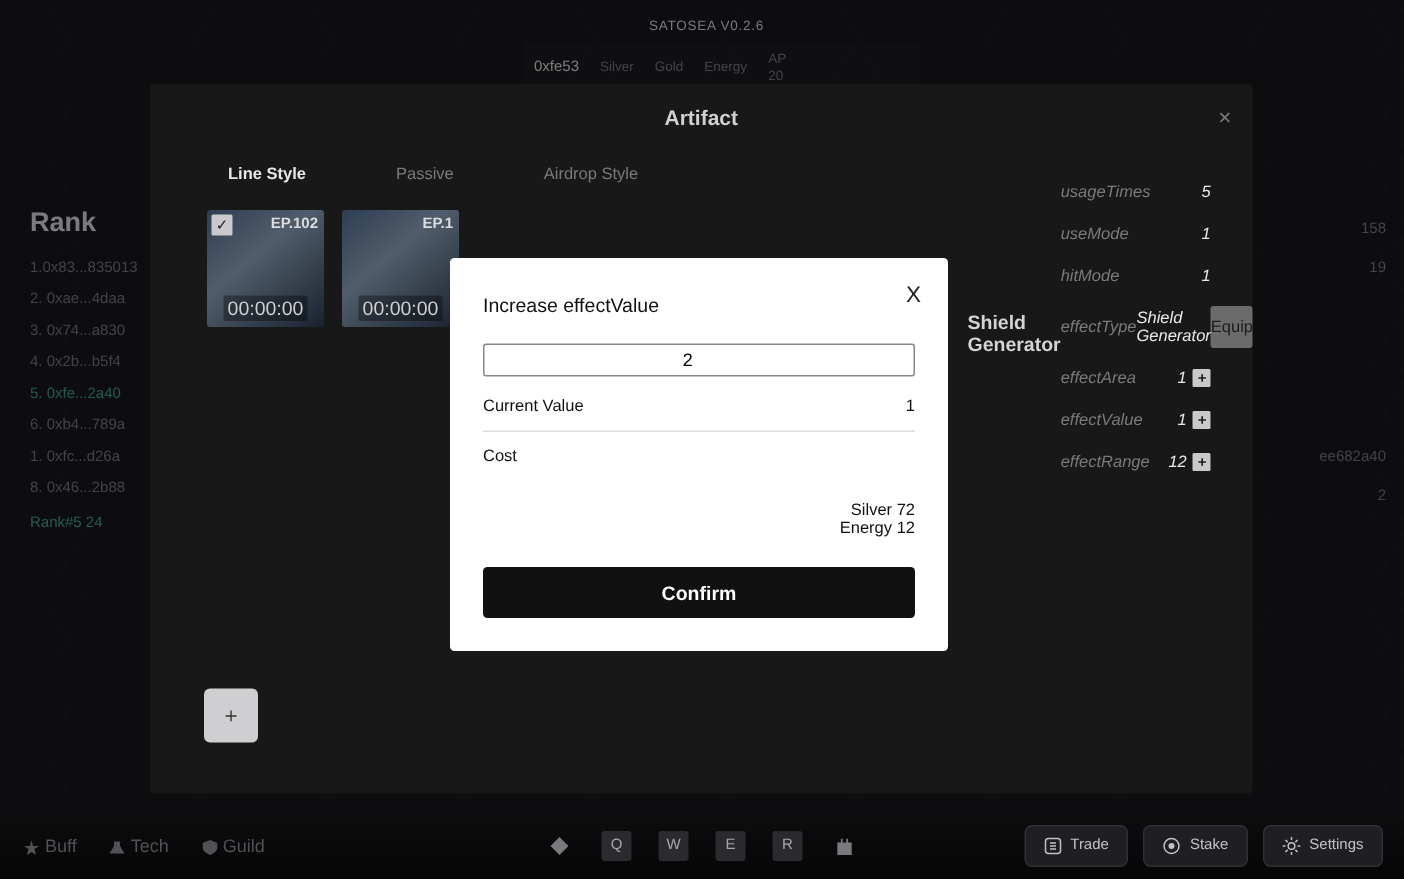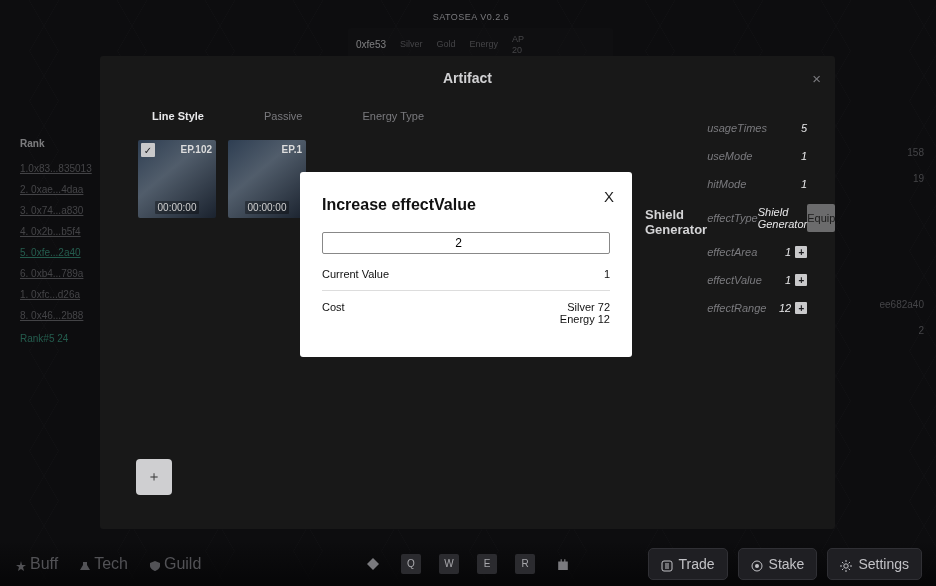--- a/index.html
+++ b/index.html
@@ -25,76 +25,76 @@
   }
 
   
   .apptitle { position:absolute; top:12px; left:6px; right:0; text-align:center; font-size:9px; color:var(--text-dim); letter-spacing:.5px; }
   .resbar { position:absolute; top:28px; left:348px; width:265px; height:32px; background:rgba(20,20,22,.7); border-radius:3px; padding:5px 8px; display:flex; align-items:center; gap:14px; font-size:9px; color:var(--text-dim);}
   .resbar .addr { color:var(--text-bright); font-size:10px; }
   .resbar .col { display:flex; flex-direction:column; align-items:flex-start; gap:1px;}
 
   
   .rank { position:absolute; left:20px; top:138px; width:112px; color:var(--text-dim); font-size:10px; }
-  .rank h3 { color:var(--text-bright); font-size:10px; font-weight:600; margin-bottom:14px; }
+  .rank h3 { color:var(--text-bright); font-size:18px; font-weight:600; margin-bottom:14px; }
   .rank ul { list-style:none; }
-  .rank li { margin-bottom:10px; white-space:nowrap;text-decoration:underline; }
+  .rank li { margin-bottom:10px; white-space:nowrap; }
   .rank li.me { color: var(--accent); }
   .rank .foot { margin-top:12px; color:var(--accent); }
 
   
   .ghost-right { position:absolute; right:12px; top:140px; font-size:10px; color:var(--text-dim); text-align:right; line-height:26px; }
 
   
   .panel { position:absolute; left:100px; top:56px; width:735px; height:473px; background: #181818; border-radius:3px; }
   .panel .close { position:absolute; right:14px; top:14px; color:var(--text-dim); font-size:15px; cursor:pointer; }
   .panel h2 { text-align:center; font-size:14px; font-weight:600; color:#d1d1d3; margin-top:14px; }
   .tabs { display:flex; gap:60px; margin:24px 0 0 52px; font-size:11px; }
   .tabs .tab { color:var(--text-dim); cursor:pointer; }
   .tabs .tab.active { color:var(--text-bright); font-weight:600; }
 
   .cards { display:flex; gap:12px; margin:18px 0 0 38px; }
   .card { position:relative; width:78px; height:78px; background:linear-gradient(140deg,#2e3e52,#515d6b 40%,#1a222e); border-radius:2px; display:flex; flex-direction:column; justify-content:space-between; padding:4px; }
   .card .check { position:absolute; top:3px; left:3px; width:14px; height:14px; background:#c9c9cb; color:#1a1a1d; font-size:10px; display:flex; align-items:center; justify-content:center; border-radius:1px; }
   .card .ep { font-size:10px; color:#dcdcdc; text-align:right; font-weight:600;}
-  .card .timer { font-size:10px; color:#d0d0d0; background:rgba(0,0,0,.35); padding:1px 3px; align-self:center; border-radius:1px; }
+  .card .timer { font-size:13px; color:#d0d0d0; background:rgba(0,0,0,.35); padding:1px 3px; align-self:center; border-radius:1px; }
   .scrollhint { position:absolute; right:205px; top:156px; width:3px; height:36px; background:#3b3b3f; border-radius:2px; }
 
   
   .details { position:absolute; right:26px; top:44px; width:164px; display:flex; flex-direction:row; align-items:center; }
   .details .art { width:105px; height:105px; border-radius:2px; background:
       radial-gradient(ellipse at 50% 60%, #c8d6e4 0%, #7d98b3 22%, #3c5a78 42%, #12243a 70%, #091522 100%);
     position:relative; overflow:hidden; }
   .details .art::after { content:""; position:absolute; left:30%; right:30%; bottom:18%; top:55%; background:radial-gradient(ellipse at 50% 40%, #e5edf4 0%, #9bb1c6 60%, transparent 100%); border-radius:50%; filter:blur(.4px);}
   .details .name { margin-top:13px; font-size:13px; font-weight:600; color:#d4d4d6; }
   .details .props { margin-top:22px; width:100%; font-size:11px; }
   .prop { display:flex; justify-content:space-between; align-items:center; margin-bottom:16px;font-style:italic; }
   .prop .k { color:var(--text-dim); }
   .prop .v { color:var(--text-bright); display:flex; align-items:center; gap:4px; }
   .plusbox { width:12px; height:12px; background:#c9c9cb; color:#1a1a1d; font-size:10px; font-weight:700; display:flex; align-items:center; justify-content:center; border-radius:1px; cursor:pointer; }
   .details .equip { margin-top:6px; width:150px; height:28px; background:#b0b0b2; color:#222; border:none; border-radius:2px; font-size:11px; font-weight:500; cursor:pointer; opacity:.55;}
 
   .addcard { position:absolute; left:36px; bottom:34px; width:36px; height:36px; background:#cfcfd1; border-radius:4px; display:flex; align-items:center; justify-content:center; font-size:14px; color:#333; cursor:pointer; }
 
   
   .dock { position:absolute; left:0; right:0; bottom:0; height:45px; display:flex; align-items:center; justify-content:center; gap:30px; background:linear-gradient(to top, rgba(5,5,6,.9), transparent); }
-  .dock .left { position:absolute; left:16px; display:flex; gap:22px; font-size:16px; color:#525256; align-items:flex-end;}
+  .dock .left { position:absolute; left:16px; display:flex; gap:22px; font-size:12px; color:#525256; align-items:flex-end;}
   .dock .left span svg { vertical-align:-2px; margin-right:4px;}
   .dock .keys { display:flex; gap:18px; align-items:center; }
   .key { width:20px; height:20px; background:#2b2b2f; border-radius:2px; display:flex; align-items:center; justify-content:center; font-size:10px; color:#a8a8ac; position:relative; }
   .key.soft { background:transparent; }
   .dock .right { position:absolute; right:14px; display:flex; gap:10px; }
-  .dock .right button { background:#1f1f23; border:1px solid #303035; color:#c2c2c6; padding:7px 12px; border-radius:5px; font-size:14px; display:flex; align-items:flex-end; gap:6px; cursor:pointer;}
+  .dock .right button { background:#1f1f23; border:1px solid #303035; color:#c2c2c6; padding:7px 12px; border-radius:5px; font-size:10px; display:flex; align-items:flex-start; gap:6px; cursor:pointer;}
   .dialog { position:absolute; left:300px; top:172px; width:332px; background:#fff; color:#111; border-radius:3px; padding:24px 22px 22px; }
-  .dialog h3 { font-size:16px; font-weight:700; margin-bottom:18px; }
+  .dialog h3 { font-size:13px; font-weight:400; margin-bottom:18px; }
   .dialog .x { position:absolute; right:18px; top:16px; font-size:15px; font-weight:400; cursor:pointer; color:#222;}
   .dialog input { width:100%; height:22px; border:1px solid #888; border-radius:2px; text-align:center; font-size:12px; padding:0 6px; margin-bottom:14px; }
   .dialog .row { display:flex; justify-content:space-between; font-size:11px; margin-bottom:10px; }
   .dialog .row.cost { align-items:flex-start; }
-  .dialog .row.cost .costs { text-align:right; }
+  .dialog .row.cost .costs { text-align:right;margin-top:36px; }
   .dialog hr { border:none; border-top:1px solid #ddd; margin:6px 0 10px; }
   .dialog .confirm { width:100%; height:34px; background:#111; color:#fff; border:none; border-radius:3px; font-size:13px; font-weight:600; cursor:pointer; margin-top:10px; }
 
   .dim { opacity:.5; }
 </style>
 </head>
 <body>
 
 <div class="hexbg"></div>
 
@@ -141,21 +141,21 @@
   <div>2</div>
 </div>
 
 <div class="panel">
   <span class="close">×</span>
   <h2>Artifact</h2>
 
   <div class="tabs">
     <span class="tab active">Line Style</span>
     <span class="tab">Passive</span>
-    <span class="tab">Energy Type</span>
+    <span class="tab">Airdrop Style</span>
   </div>
 
   <div class="cards">
     <div class="card">
       <span class="check">✓</span>
       <span class="ep">EP.102</span>
       <span class="timer">00:00:00</span>
     </div>
     <div class="card">
       <span class="ep">EP.1</span>
@@ -290,13 +290,14 @@
     <span>1</span>
   </div>
   <hr>
   <div class="row cost">
     <span>Cost</span>
     <span class="costs">
       <div>Silver 72</div>
       <div>Energy 12</div>
     </span>
   </div>
+  <button class="confirm">Confirm</button>
 </div>
 
 </body></html>

